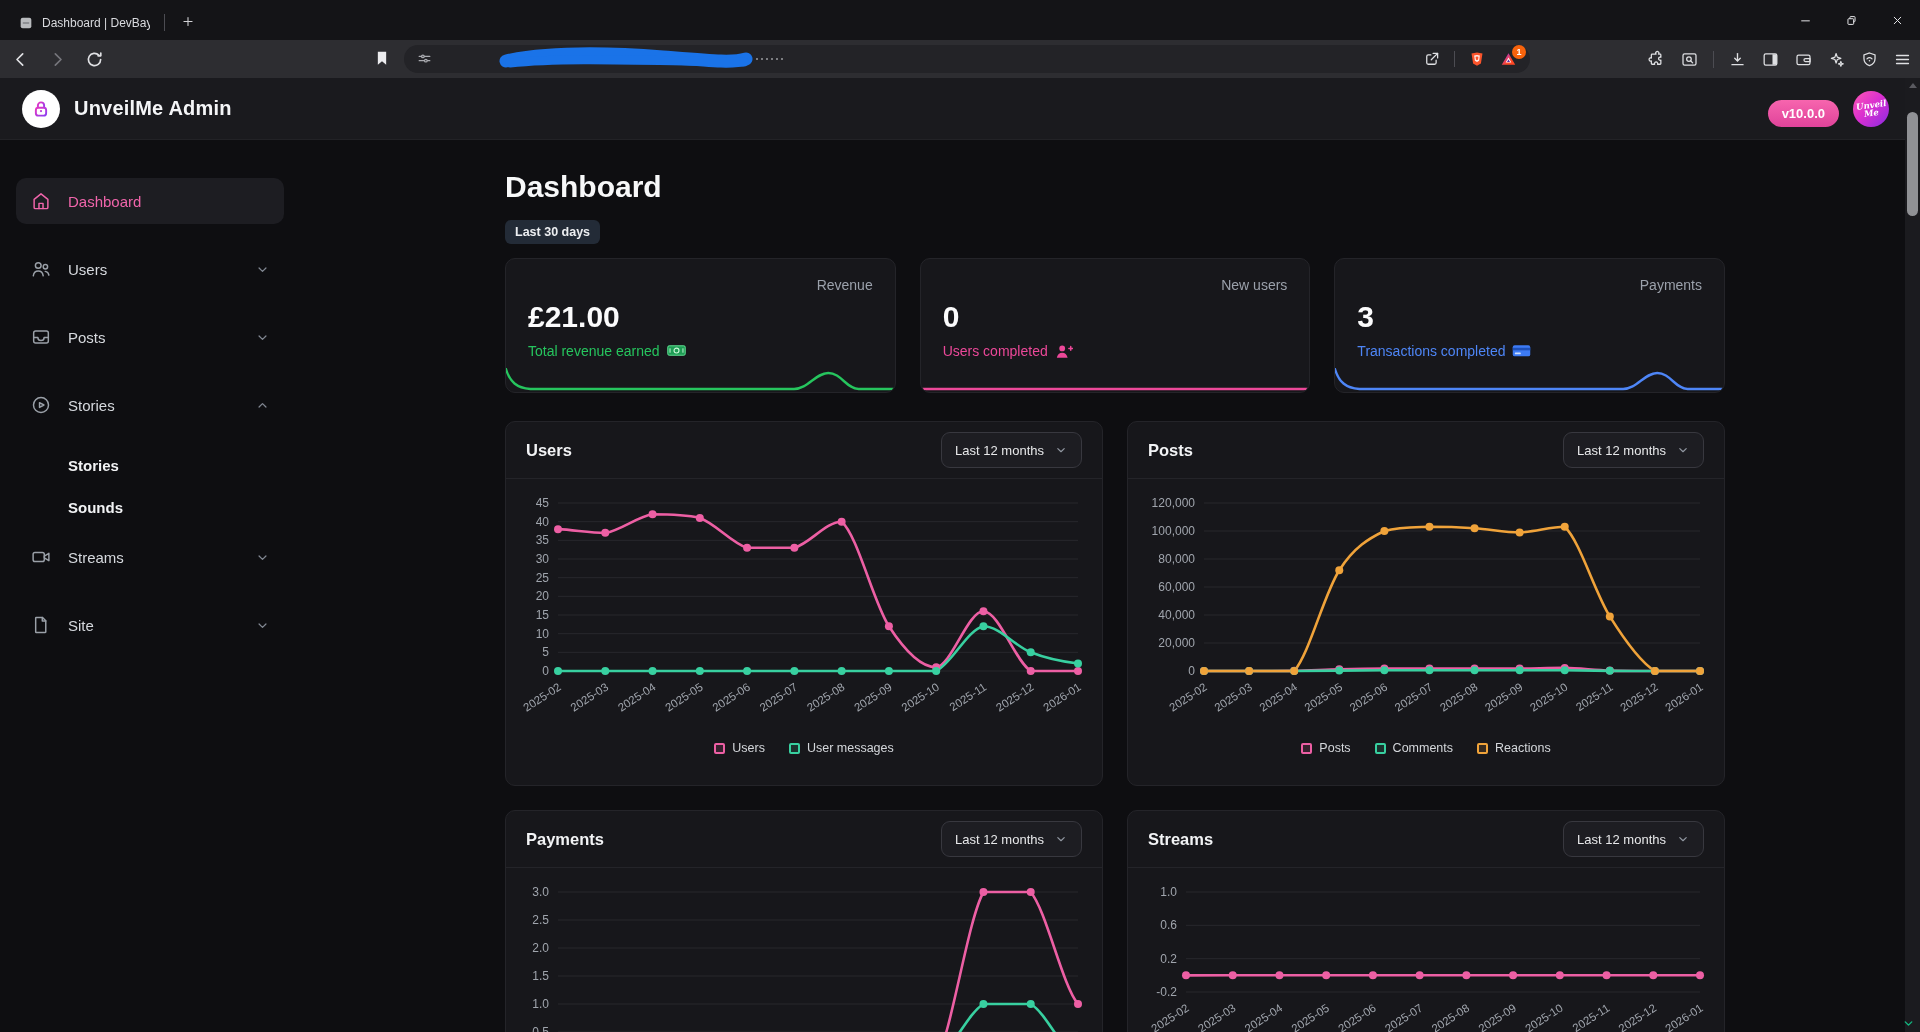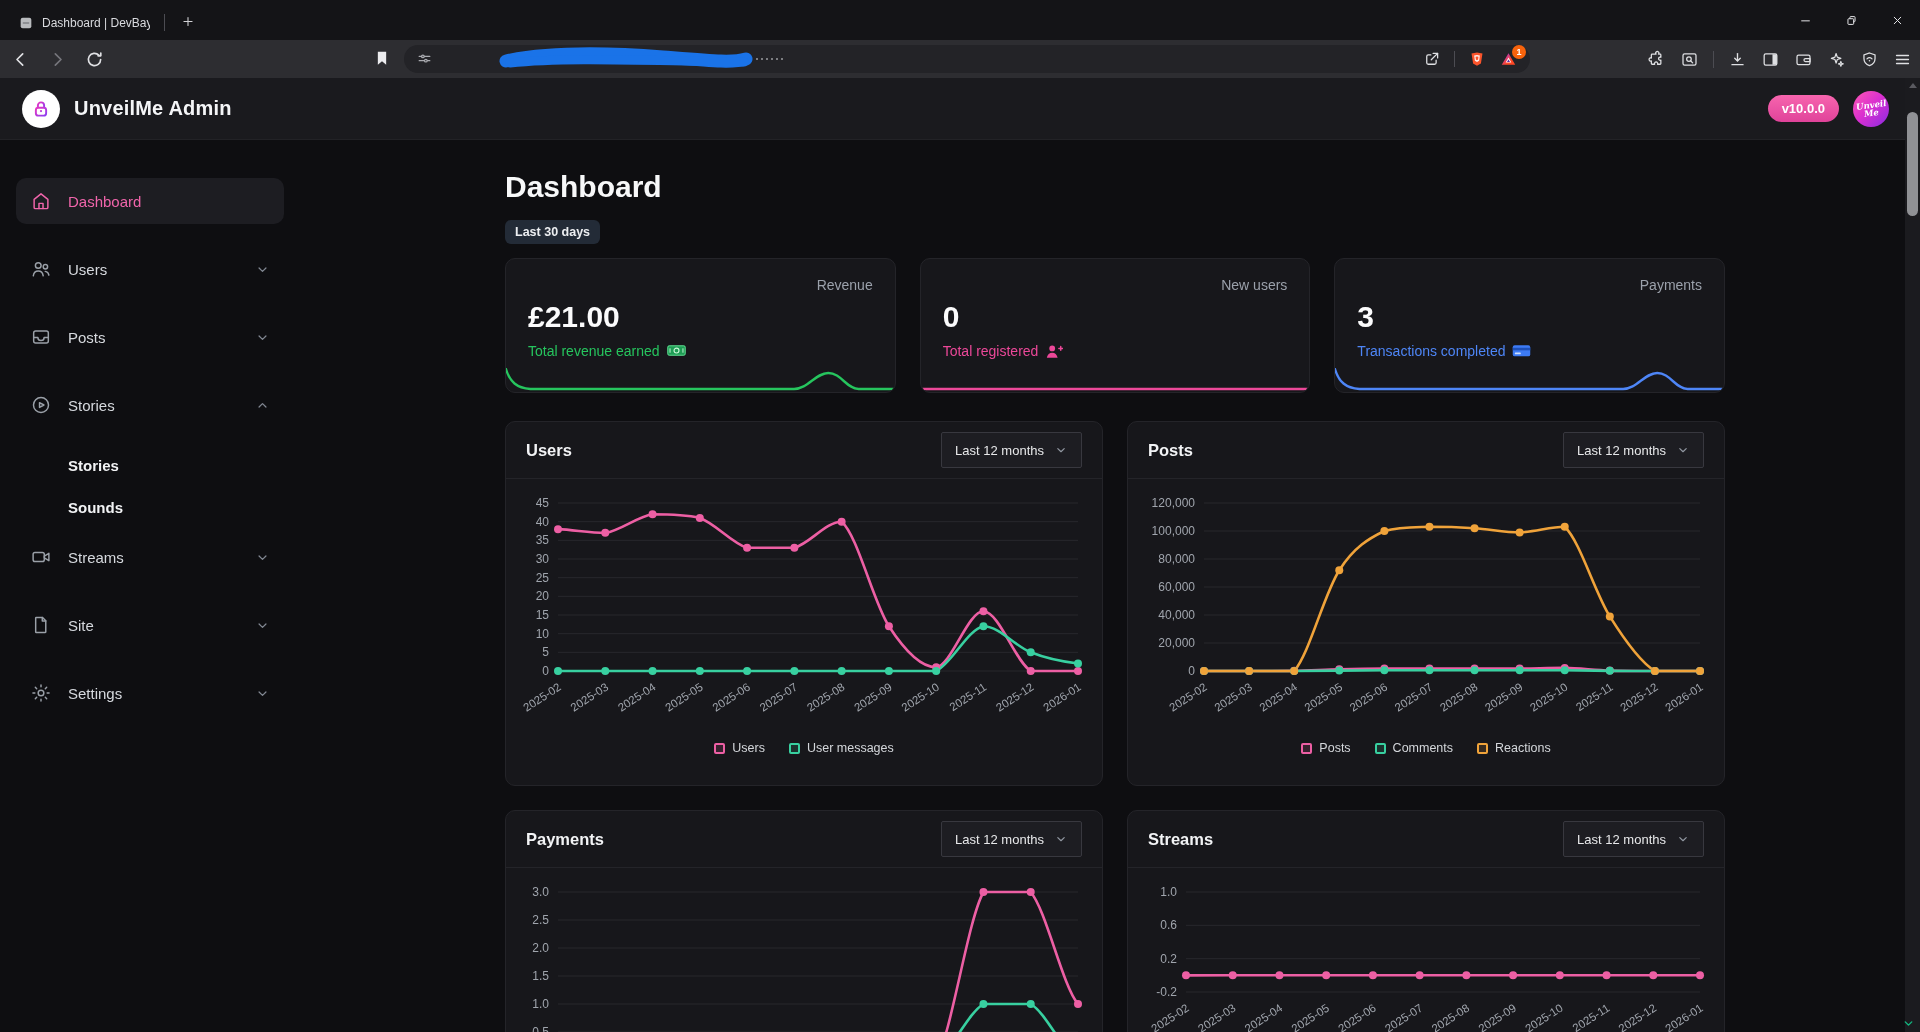--- a/index.html
+++ b/index.html
@@ -46,21 +46,21 @@
   .tool-right { position:absolute; right:8px; top:0; height:38px; display:flex; align-items:center; gap:14px; color:#dfe0e3; }
   .tr-sep { width:1px; height:17px; background:#4c4c52; }
 
   
   .page { position:absolute; top:78px; left:0; width:1920px; height:954px; background:#0e0e11; }
   .app-header { position:absolute; top:0; left:0; width:1905px; height:62px; background:#1a1a1e;
     border-bottom:1px solid #222226; display:flex; align-items:center; padding:0 16px 0 22px; }
   .logo-circle { width:38px; height:38px; border-radius:50%; background:#ffffff;
     display:flex; align-items:center; justify-content:center; }
   .app-title { margin-left:14px; font-size:20px; font-weight:700; color:#f4f5f7; letter-spacing:.2px; }
-  .header-right { margin-left:auto; display:flex; align-items:center; gap:14px; }
+  .header-right { margin-left:auto; display:flex; align-items:flex-end; gap:14px; }
   .version-badge { background:linear-gradient(180deg,#f765ae,#e0439a); color:#fff; font-size:13px;
     font-weight:700; padding:6px 14px; border-radius:999px; }
   .avatar { width:36px; height:36px; border-radius:50%; cursor:pointer;
     background:linear-gradient(135deg,#ff57b2 0%,#d92fd0 48%,#8a2be2 100%);
     display:flex; flex-direction:column; align-items:center; justify-content:center;
     color:#fff; font-family:"DejaVu Serif", serif; font-style:italic; font-weight:700;
     font-size:8.5px; line-height:8px; transform:none; }
   .avatar span { transform:rotate(-8deg); }
 
   .sidebar { position:absolute; top:62px; left:0; width:300px; padding:38px 16px 0; }
@@ -86,21 +86,21 @@
   .stat-label { font-size:14px; color:#9ba1ab;text-align:right; }
   .stat-value { font-size:30px; font-weight:700; color:#fbfbfc; margin-top:7px; }
   .stat-caption { margin-top:9px; font-size:14px; font-weight:500; display:flex; align-items:center; gap:7px; }
   .stat-spark { position:absolute; left:-1px; right:-1px; bottom:0; width:calc(100% + 2px); height:24px; }
 
   .charts { display:grid; grid-template-columns:598px 598px; gap:24px; margin-top:28px; }
   .chart-card { height:365px; background:#17171b; border:1px solid #242429; border-radius:10px; overflow:hidden; }
   .chart-head { height:56px; display:flex; align-items:center; justify-content:space-between; padding:0 20px; }
   .chart-title { font-size:16.5px; font-weight:700; color:#f2f3f5; }
   .select-btn { display:flex; align-items:center; gap:10px; height:36px; padding:0 13px;
-    background:#1d1d22; border:1px solid #38383f; border-radius:2px; color:#e7e8ea;
+    background:#1d1d22; border:1px solid #38383f; border-radius:9px; color:#e7e8ea;
     font-size:13px; font-family:inherit; cursor:pointer; }
   .select-btn .s-chev2 { color:#9298a2; display:flex; }
   .chart-divider { height:1px; background:#242429; }
   .chart-body { padding:10px 10px 0; }
   .chart-svg { width:578px; height:252px; }
   .chart-svg text { font-family:"Liberation Sans", sans-serif; }
   .legend { display:flex; justify-content:center; gap:24px; }
   .legend-item { display:flex; align-items:center; gap:7px; font-size:12.5px; color:#d4d7db; cursor:pointer; }
   .legend-swatch { width:11px; height:11px; border:2px solid; border-radius:2px; }
 
@@ -381,34 +381,20 @@
         </span>
   </div>
       <div class="side-item">
     <span class="s-icon">
           <svg viewBox="0 0 24 24" width="22" height="22" fill="none" stroke="currentColor" stroke-width="1.6" stroke-linecap="round" stroke-linejoin="round">
             <path d="M6.8 3.8h6.9l3.5 3.6v12.2a.6.6 0 0 1-.6.6H6.8a.6.6 0 0 1-.6-.6V4.4a.6.6 0 0 1 .6-.6z"></path>
             <path d="M13.4 3.8v3.8h3.8"></path>
           </svg>
         </span>
     <span class="s-label">Site</span>
-    <span class="s-chev">
-          <svg viewBox="0 0 24 24" width="15" height="15" fill="none" stroke="currentColor" stroke-width="2" stroke-linecap="round" stroke-linejoin="round">
-            <path d="M6.5 9.5 12 15l5.5-5.5"></path>
-          </svg>
-        </span>
-  </div>
-      <div class="side-item">
-    <span class="s-icon">
-          <svg viewBox="0 0 24 24" width="22" height="22" fill="none" stroke="currentColor" stroke-width="1.6" stroke-linecap="round" stroke-linejoin="round">
-            <circle cx="12" cy="12" r="3.1"></circle>
-            <path d="M12 3.2v2.1M12 18.7v2.1M3.2 12h2.1M18.7 12h2.1M5.8 5.8l1.5 1.5M16.7 16.7l1.5 1.5M18.2 5.8l-1.5 1.5M7.3 16.7l-1.5 1.5"></path>
-          </svg>
-        </span>
-    <span class="s-label">Settings</span>
     <span class="s-chev">
           <svg viewBox="0 0 24 24" width="15" height="15" fill="none" stroke="currentColor" stroke-width="2" stroke-linecap="round" stroke-linejoin="round">
             <path d="M6.5 9.5 12 15l5.5-5.5"></path>
           </svg>
         </span>
   </div>
     </aside>
 
   <main class="content">
     <h1 class="page-title">Dashboard</h1>
@@ -428,21 +414,21 @@
             </span>
     </div>
     <svg class="stat-spark" viewBox="0 0 400 24" preserveAspectRatio="none">
       <path d="M1 1 C5 14 12 20 26 21 L296 21 C310 21 318 5 331 5 C344 5 350 21 362 21 L399 21" fill="none" stroke="#26c55e" stroke-width="2.4" stroke-linecap="round"></path>
     </svg>
   </div>
         <div class="stat-card">
     <div class="stat-label">New users</div>
     <div class="stat-value">0</div>
     <div class="stat-caption" style="color:#ec4899">
-      <span>Total registered</span>
+      <span>Users completed</span>
       <span>
               <svg viewBox="0 0 20 16" width="18" height="15">
                 <circle cx="8" cy="4.6" r="3.2" fill="#ec4899"></circle>
                 <path d="M2 15c.6-3.6 3-5.6 6-5.6s5.4 2 6 5.6z" fill="#ec4899"></path>
                 <path d="M15.4 4.6h4.2M17.5 2.5v4.2" stroke="#ec4899" stroke-width="1.6" stroke-linecap="round"></path>
               </svg>
             </span>
     </div>
     <svg class="stat-spark" viewBox="0 0 400 24" preserveAspectRatio="none">
       <path d="M1 21 L399 21" fill="none" stroke="#ec4899" stroke-width="2.4" stroke-linecap="round"></path>

